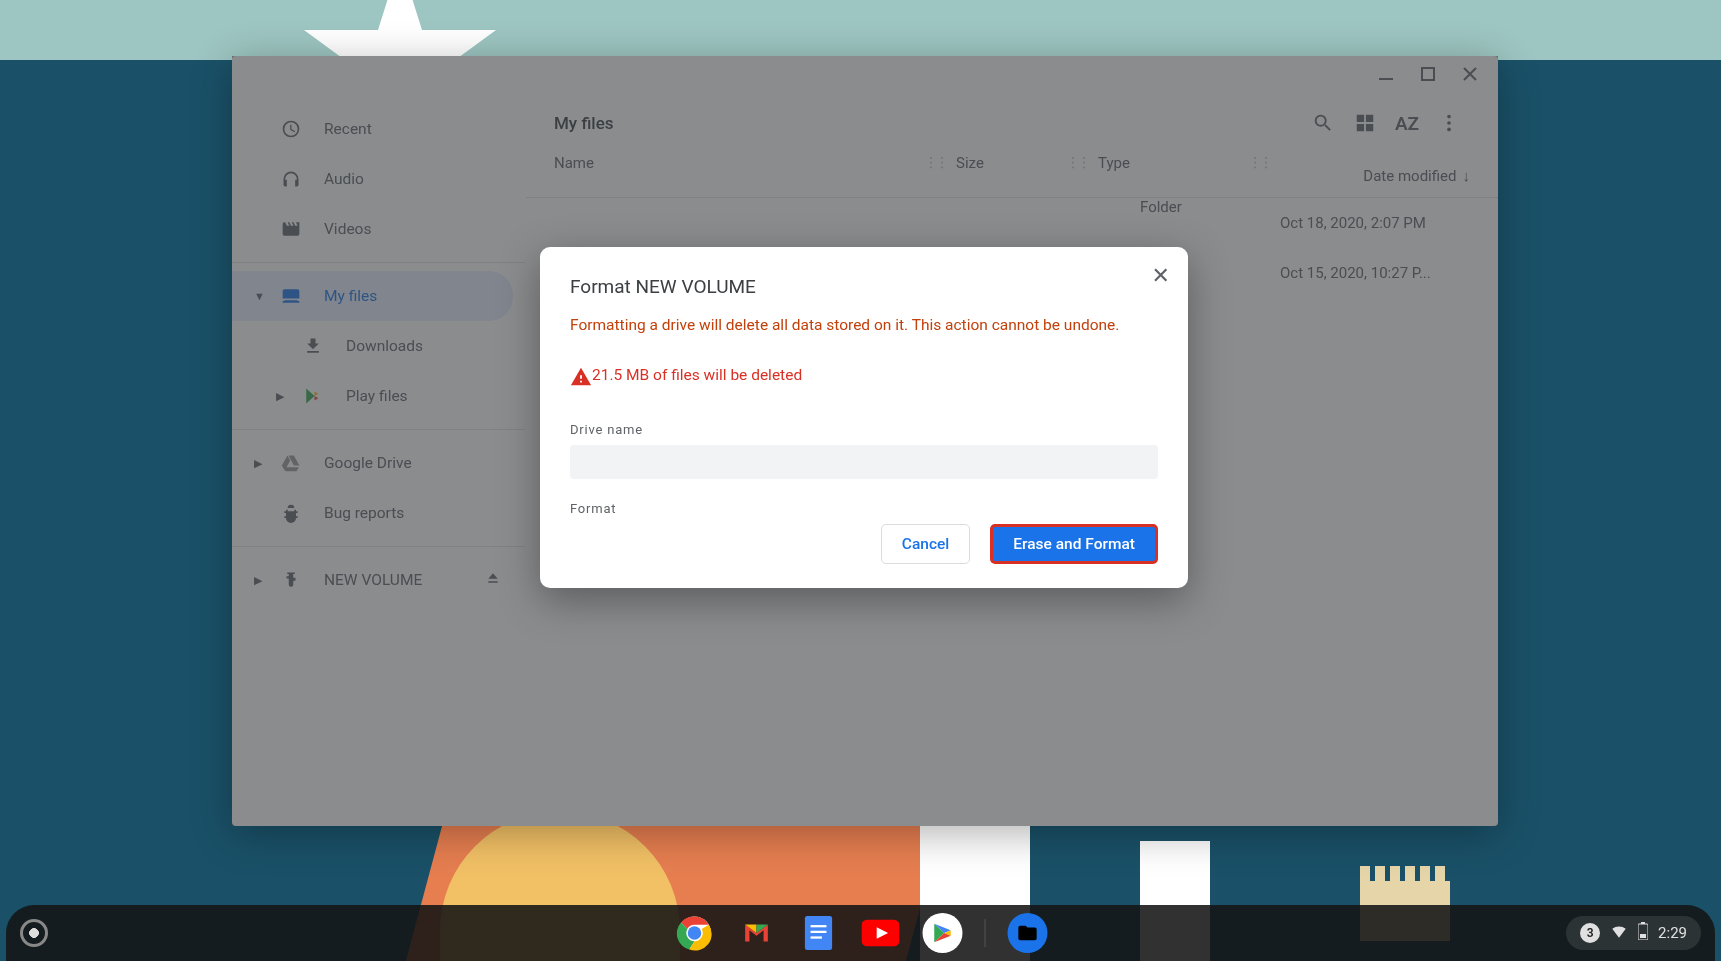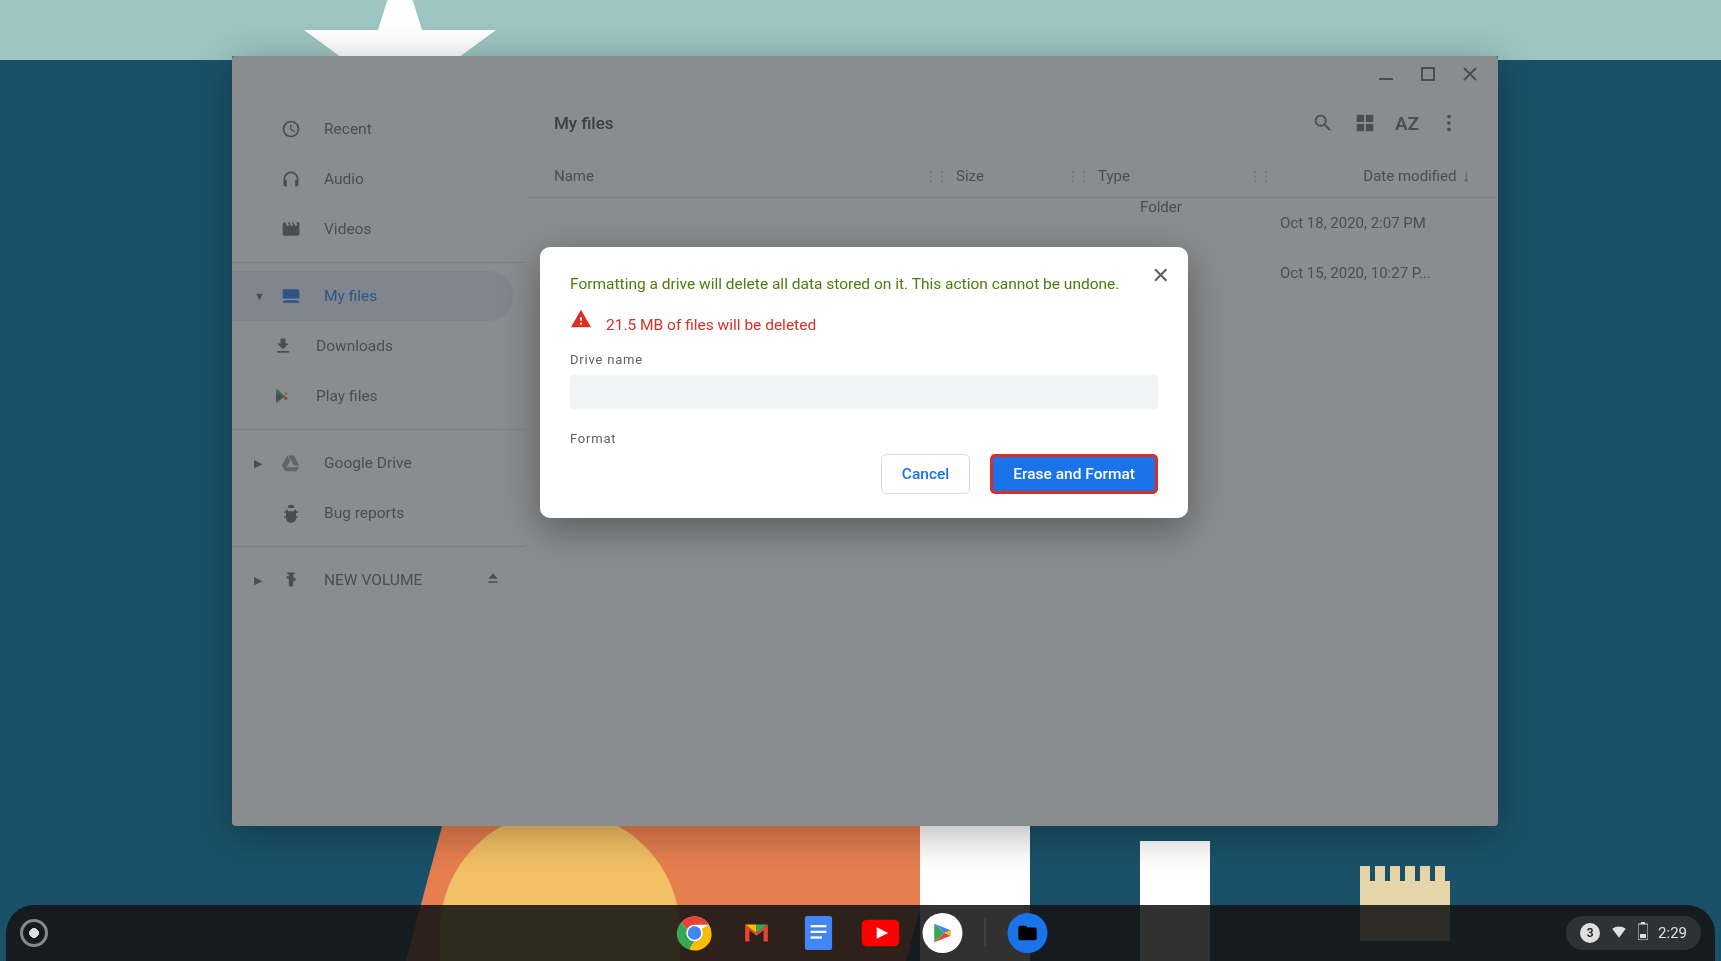--- a/index.html
+++ b/index.html
@@ -35,50 +35,50 @@
 }
 .titlebar { height: 36px; display: flex; justify-content: flex-end; align-items: center; gap: 22px; padding-right: 18px; }
 .win-btn { color: #5f6368; cursor: pointer; display: flex; align-items: center; justify-content: center; width: 20px; height: 20px; }
 
 .files-body { flex: 1; display: flex; min-height: 0; }
 .sidebar { width: 294px; border-right: 1px solid transparent; padding-top: 12px; }
 .side-item { display: flex; align-items: center; height: 50px; padding-left: 48px; color: #5f6368; font-size: 15.5px; cursor: pointer; position: relative; }
 .side-item .icon { width: 22px; height: 22px; margin-right: 22px; display: flex; align-items: center; justify-content: center; }
 .side-item.selected { background: #e8f0fe; color: #1a73e8; border-radius: 0 24px 24px 0; margin-right: 12px; }
 .side-item.selected .icon svg { fill: #1a73e8; }
-.side-item.indent { padding-left: 40px; }
+.side-item.indent { padding-left: 70px; }
 .side-item .chevron { position: absolute; left: 22px; color: #5f6368; font-size: 11px; }
 .side-item .eject { position: absolute; right: 24px; color: #5f6368; }
 .side-sep { height: 1px; background: #e0e0e0; margin: 8px 0; }
 
 .main-area { flex: 1; display: flex; flex-direction: column; }
 .toolbar { height: 62px; display: flex; align-items: center; padding: 0 28px; }
 .toolbar-title { font-size: 17px; font-weight: 500; color: #3c4043; }
 .toolbar-spacer { flex: 1; }
 .toolbar-btn { width: 42px; height: 42px; display: flex; align-items: center; justify-content: center; color: #5f6368; cursor: pointer; border-radius: 50%; }
 
-.table-header { display: flex; padding: 0 28px; height: 44px; align-items: center; color: #5f6368; font-size: 15px; border-bottom: 1px solid #e0e0e0; }
+.table-header { display: flex; padding: 0 28px; height: 44px; color: #5f6368; font-size: 15px; border-bottom: 1px solid #e0e0e0; }
 .col-name { flex: 1; }
 .col-size { width: 100px; }
 .col-type { width: 140px; }
 .col-date { width: 190px; text-align: right; display: flex; align-items: center; justify-content: flex-end; gap: 6px; }
 .grip { color: #bbb; padding: 0 10px; font-size: 14px; letter-spacing: -3px; }
 
 .table-row { display: flex; padding: 0 28px; height: 50px; color: #5f6368; font-size: 15px; }
 .table-row .col-date { justify-content: flex-start; text-align: left; }
 
 
 .dim { position: absolute; inset: 0; background: rgba(60,64,67,0.6); }
 
 
 .dialog { position: absolute; top: 247px; left: 540px; width: 648px; background: #fff; border-radius: 10px; box-shadow: 0 12px 40px rgba(0,0,0,.35); padding: 28px 30px 24px; }
 .dialog-close { position: absolute; top: 16px; right: 18px; color: #5f6368; cursor: pointer; font-size: 22px; }
 .dialog-title { font-size: 19px; color: #3c4043; font-weight: 400; margin-bottom: 18px; }
-.dialog-desc { font-size: 15.5px; color: #4d7c0f; margin-bottom: 15px; }
-.dialog-warn { display: flex; align-items: flex-end; gap: 14px; color: #d93025; font-size: 15.5px; margin-bottom: 18px; }
+.dialog-desc { font-size: 15.5px; color: #c2410c; margin-bottom: 32px; }
+.dialog-warn { display: flex; align-items: flex-start; color: #d93025; font-size: 15.5px; margin-bottom: 30px; }
 .dialog-label { font-size: 13px; color: #5f6368; letter-spacing: 0.8px; margin-bottom: 8px; }
 .dialog-input { width: 100%; height: 34px; background: #f1f3f4; border: none; border-radius: 4px; padding: 0 12px; font-size: 15px; margin-bottom: 22px; }
 .dialog-select { width: 100%; height: 38px; background: #f1f3f4; border: none; border-radius: 4px; padding: 0 12px; font-size: 15.5px; color: #3c4043; display: flex; align-items: center; justify-content: space-between; cursor: pointer; margin-bottom: 30px; }
 .dialog-actions { display: flex; justify-content: flex-end; gap: 20px; }
 .btn { height: 40px; padding: 0 20px; border-radius: 5px; font-size: 15.5px; font-weight: 500; display: flex; align-items: center; cursor: pointer; }
 .btn-cancel { background: #fff; color: #1a73e8; border: 1px solid #dadce0; }
 .btn-primary { background: #1a73e8; color: #fff; border: 3px solid #d93025; }
 
 
 .shelf { position: absolute; bottom: 0; left: 0; right: 0; height: 56px; background: rgba(20,20,20,0.88); display: flex; align-items: center; padding: 0 14px; border-radius: 28px 28px 0 0; margin: 0 6px; }
@@ -265,20 +265,21 @@
         <div class="col-date">Oct 15, 2020, 10:27 P...</div>
       </div>
     </div>
   </div>
 
   <div class="dim"></div>
 </div>
 
 <div class="dialog">
   <div class="dialog-close">✕</div>
+  <div class="dialog-title">Format NEW VOLUME</div>
   <div class="dialog-desc">Formatting a drive will delete all data stored on it. This action cannot be undone.</div>
   <div class="dialog-warn">
     <span><svg width="22" height="22" viewBox="0 0 24 24" fill="#d93025">
           <path d="M1 21h22L12 2zm12-3h-2v-2h2zm0-4h-2v-4h2z"></path>
         </svg></span>
     <span>21.5 MB of files will be deleted</span>
   </div>
   <div class="dialog-label">Drive name</div>
   <input class="dialog-input" value="" style="">
   <div class="dialog-label">Format</div>

